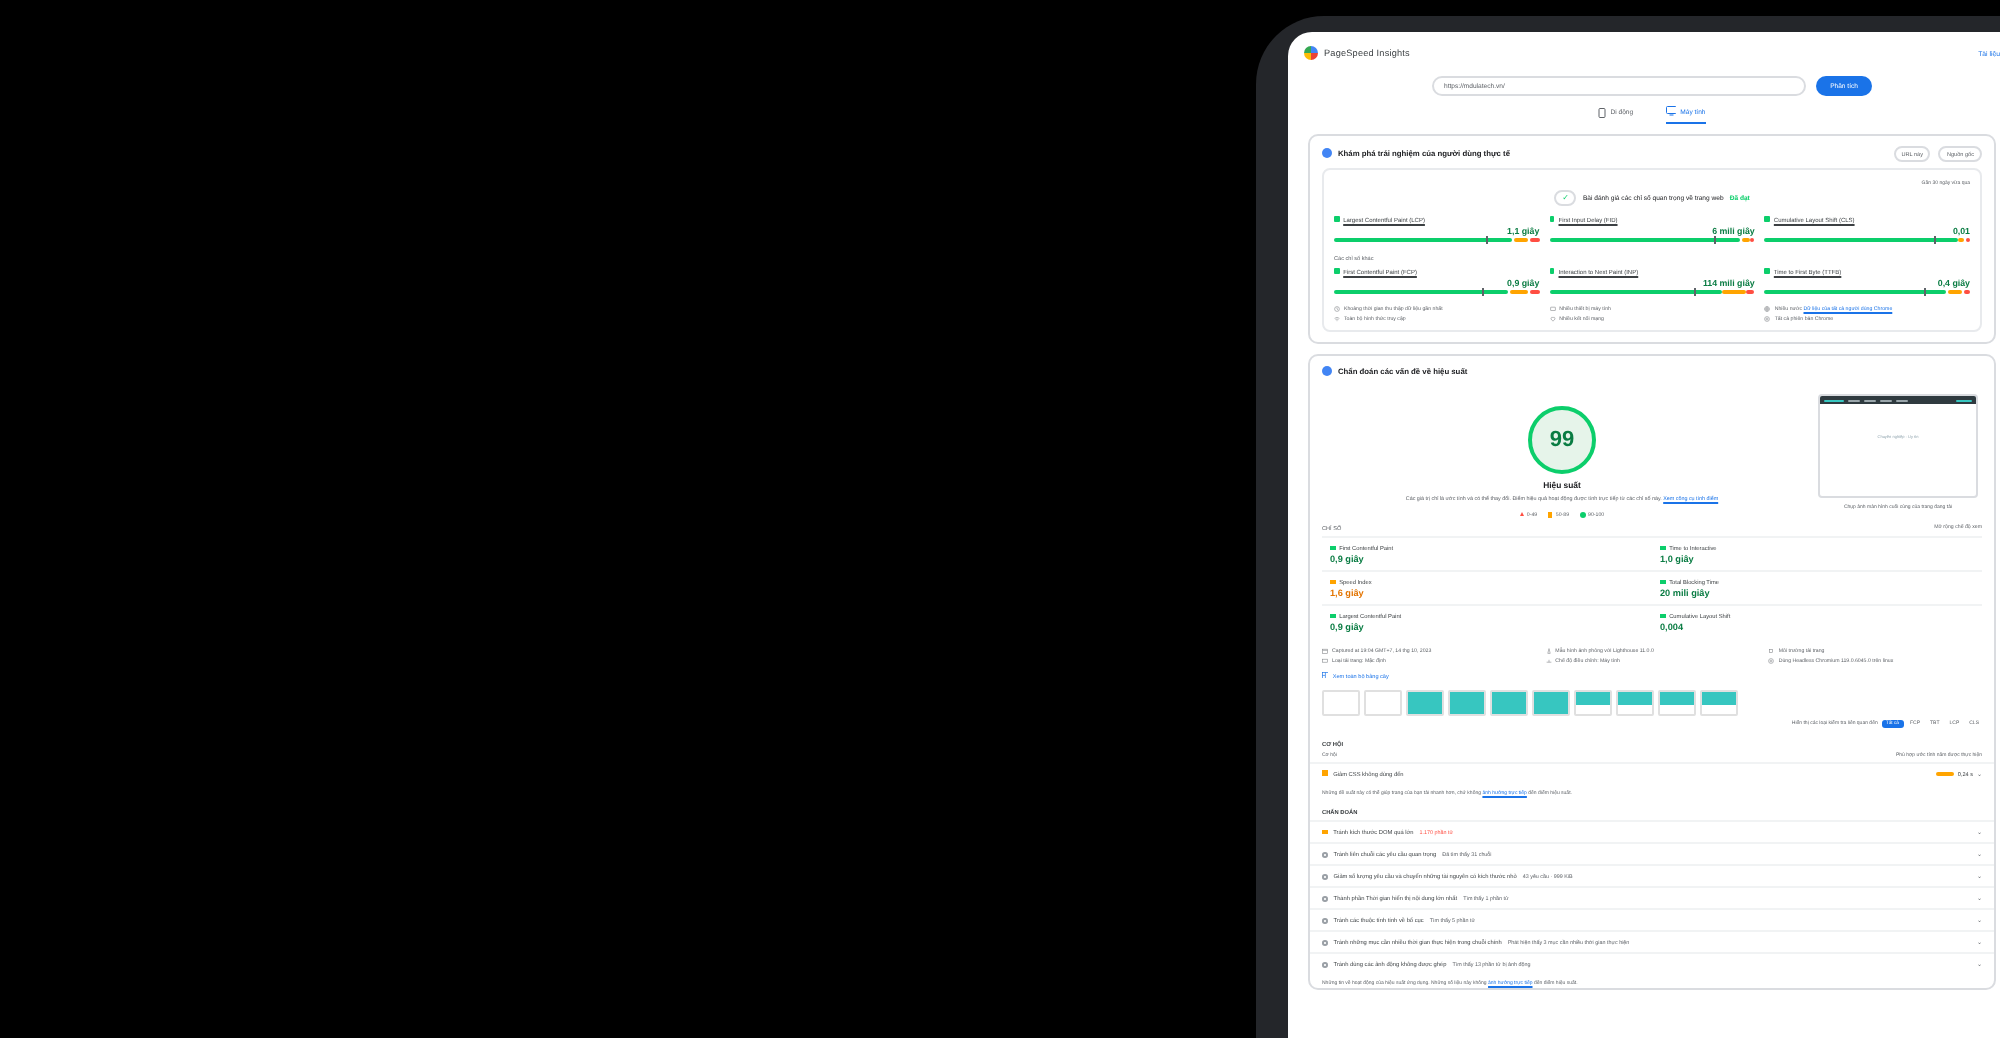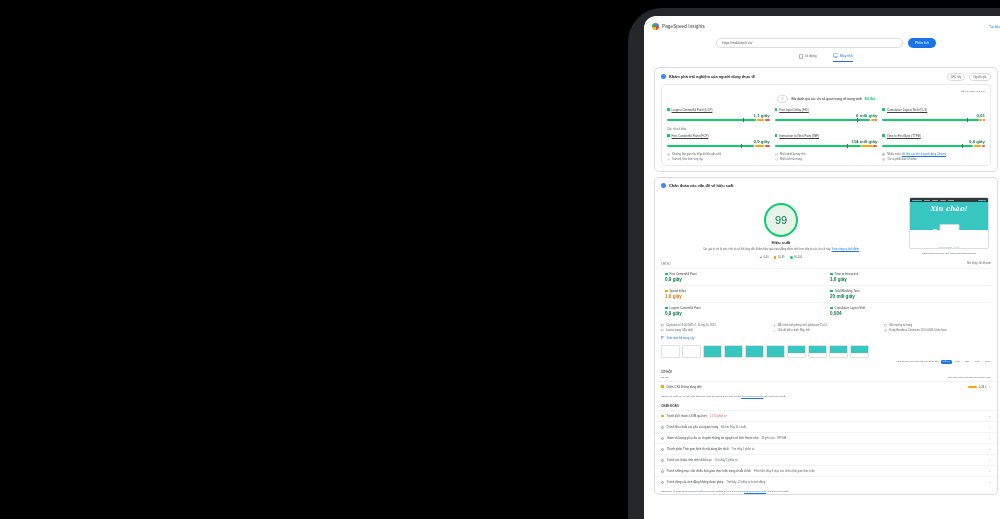--- a/index.html
+++ b/index.html
@@ -92,21 +92,21 @@
   .fn .fi { width:3px; height:3px; flex:none; opacity:.75; }
   .fn a { color:#1a73e8; text-decoration:underline; }
 
   
   .diagwrap { display:flex; gap:6px; padding:6px 6px 0 6px; }
   .score-col { flex:1; display:flex; flex-direction:column; align-items:center;
                padding-top:6px; }
   .gauge { width:34px; height:34px; border-radius:50%;
            border:2px solid #0cce6b; display:flex; align-items:center;
            justify-content:center; background:#e6f4ea; }
-  .gauge span { font-size:11px; color:#0a7c43; font-weight:normal; }
+  .gauge span { font-size:11px; color:#0a7c43; font-weight:bold; }
   .score-lbl { font-size:4.2px; color:#202124; font-weight:bold; margin-top:3px; }
   .score-desc { font-size:2.7px; color:#5f6368; text-align:center; line-height:1.35;
                 margin-top:3px; padding:0 4px; }
   .score-desc a { color:#1a73e8; text-decoration:underline; }
   .legend { display:flex; gap:5px; justify-content:center; margin-top:4px; }
   .lg { display:flex; align-items:center; gap:1.5px; font-size:2.6px; color:#5f6368; }
   .lg .t { width:0; height:0; border-left:1.6px solid transparent;
            border-right:1.6px solid transparent; border-bottom:2.8px solid #ff4e42; }
   .lg .s { width:2.8px; height:2.8px; background:#ffa400; }
   .lg .c { width:3px; height:3px; border-radius:50%; background:#0cce6b; }
@@ -404,28 +404,20 @@
           <div class="shot-col">
             <div class="shot">
               <div class="navbar">
                 <i style="width:10px;background:#37c6c0"></i>
                   <i style="width:6px"></i>
                   <i style="width:6px"></i>
                   <i style="width:6px"></i>
                   <i style="width:6px"></i>
                   <i style="width:8px;background:#37c6c0;margin-left:auto"></i>
               </div>
-              <div class="hero">
-                <b>Xin chào!</b>
-                <span class="devices">
-                  <span class="dv" style="width:5px;height:9px"></span>
-                  <span class="dv" style="width:20px;height:14px"></span>
-                  <span class="dv" style="width:5px;height:6px;border-radius:0 3px 3px 0"></span>
-                </span>
-              </div>
               <div class="base">
                 <span class="cap">Chuyên nghiệp · Uy tín</span>
               </div>
             </div>
             <div class="shot-cap">Chụp ảnh màn hình cuối cùng của trang đang tải</div>
           </div>
         </div>
 
         <div class="lab-head">
           <span class="l">CHỈ SỐ</span>

